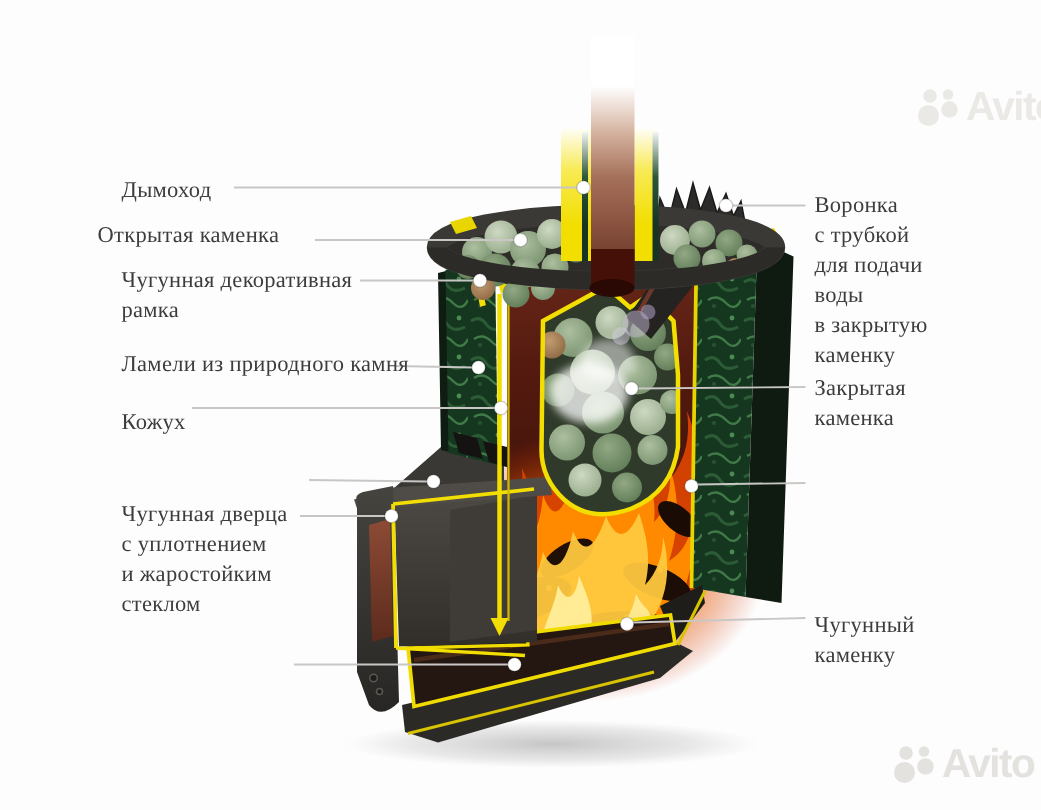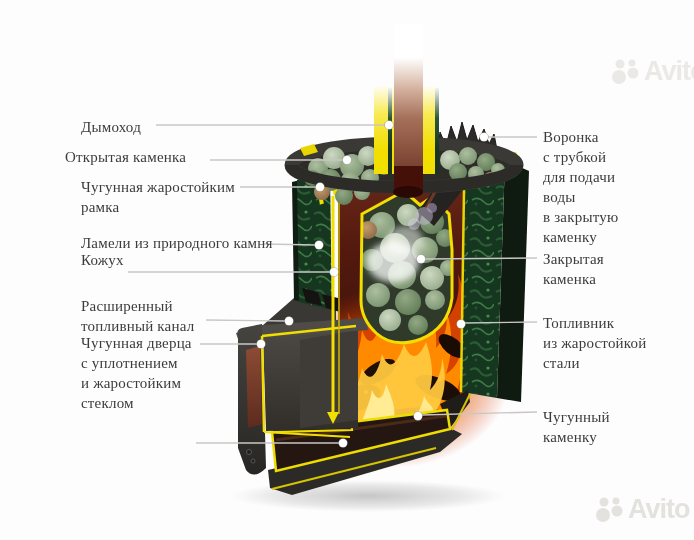--- a/index.html
+++ b/index.html
@@ -293,56 +293,47 @@
   </g>
 </svg>
 
 <div class="lbl" style="left:81px;top:117px">
   <span>Дымоход</span>
 </div>
 <div class="lbl" style="left:65px;top:147px">
   <span>Открытая каменка</span>
 </div>
 <div class="lbl" style="left:81px;top:177px">
-  <span>Чугунная жаростойким</span>
+  <span>Чугунная декоративная</span>
   <span>рамка</span>
 </div>
 <div class="lbl" style="left:81px;top:233px">
   <span>Ламели из природного камня</span>
 </div>
-<div class="lbl" style="left:81px;top:250px">
+<div class="lbl" style="left:81px;top:272px">
   <span>Кожух</span>
-</div>
-<div class="lbl" style="left:81px;top:296px">
-  <span>Расширенный</span>
-  <span>топливный канал</span>
 </div>
 <div class="lbl" style="left:81px;top:333px">
   <span>Чугунная дверца</span>
   <span>с уплотнением</span>
   <span>и жаростойким</span>
   <span>стеклом</span>
 </div>
 
 <div class="lbl" style="left:543px;top:127px">
   <span>Воронка</span>
   <span>с трубкой</span>
   <span>для подачи</span>
   <span>воды</span>
   <span>в закрытую</span>
   <span>каменку</span>
 </div>
 <div class="lbl" style="left:543px;top:249px">
   <span>Закрытая</span>
   <span>каменка</span>
-</div>
-<div class="lbl" style="left:543px;top:313px">
-  <span>Топливник</span>
-  <span>из жаростойкой</span>
-  <span>стали</span>
 </div>
 <div class="lbl" style="left:543px;top:407px">
   <span>Чугунный</span>
   <span>каменку</span>
 </div>
 
 <div class="wm wm-top">
   <svg width="28" height="28" viewBox="0 0 28 28">
     <circle cx="8" cy="6" r="4.5" fill="currentColor"></circle>
     <circle cx="7" cy="19" r="7" fill="currentColor"></circle>

